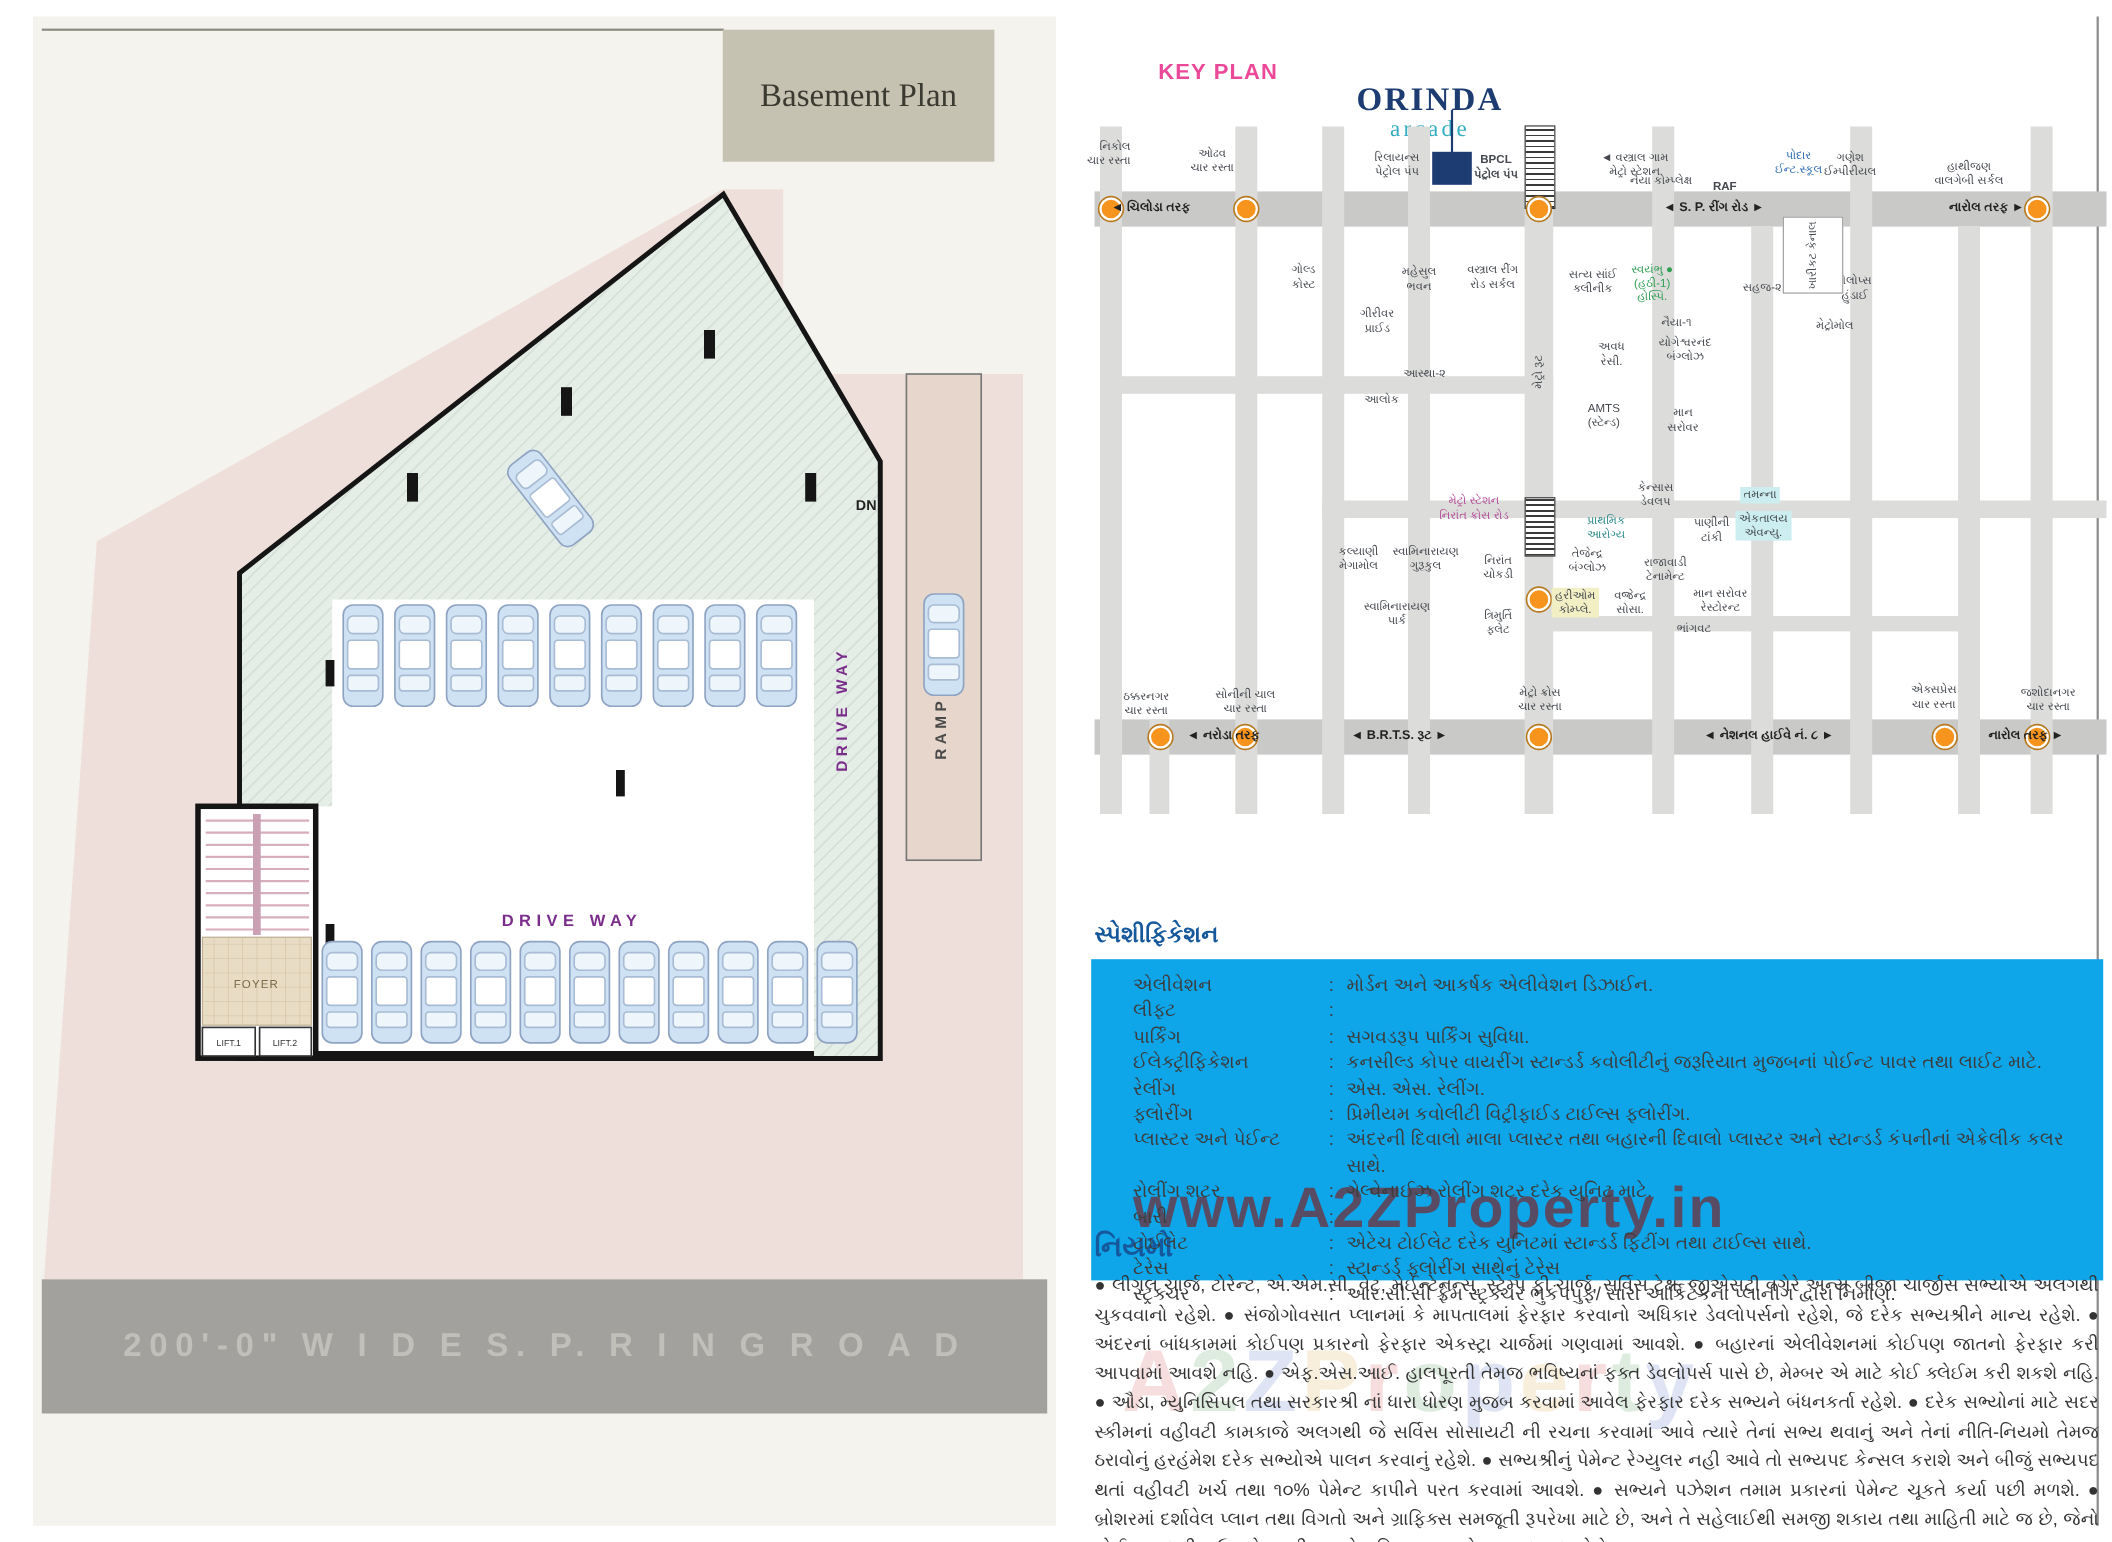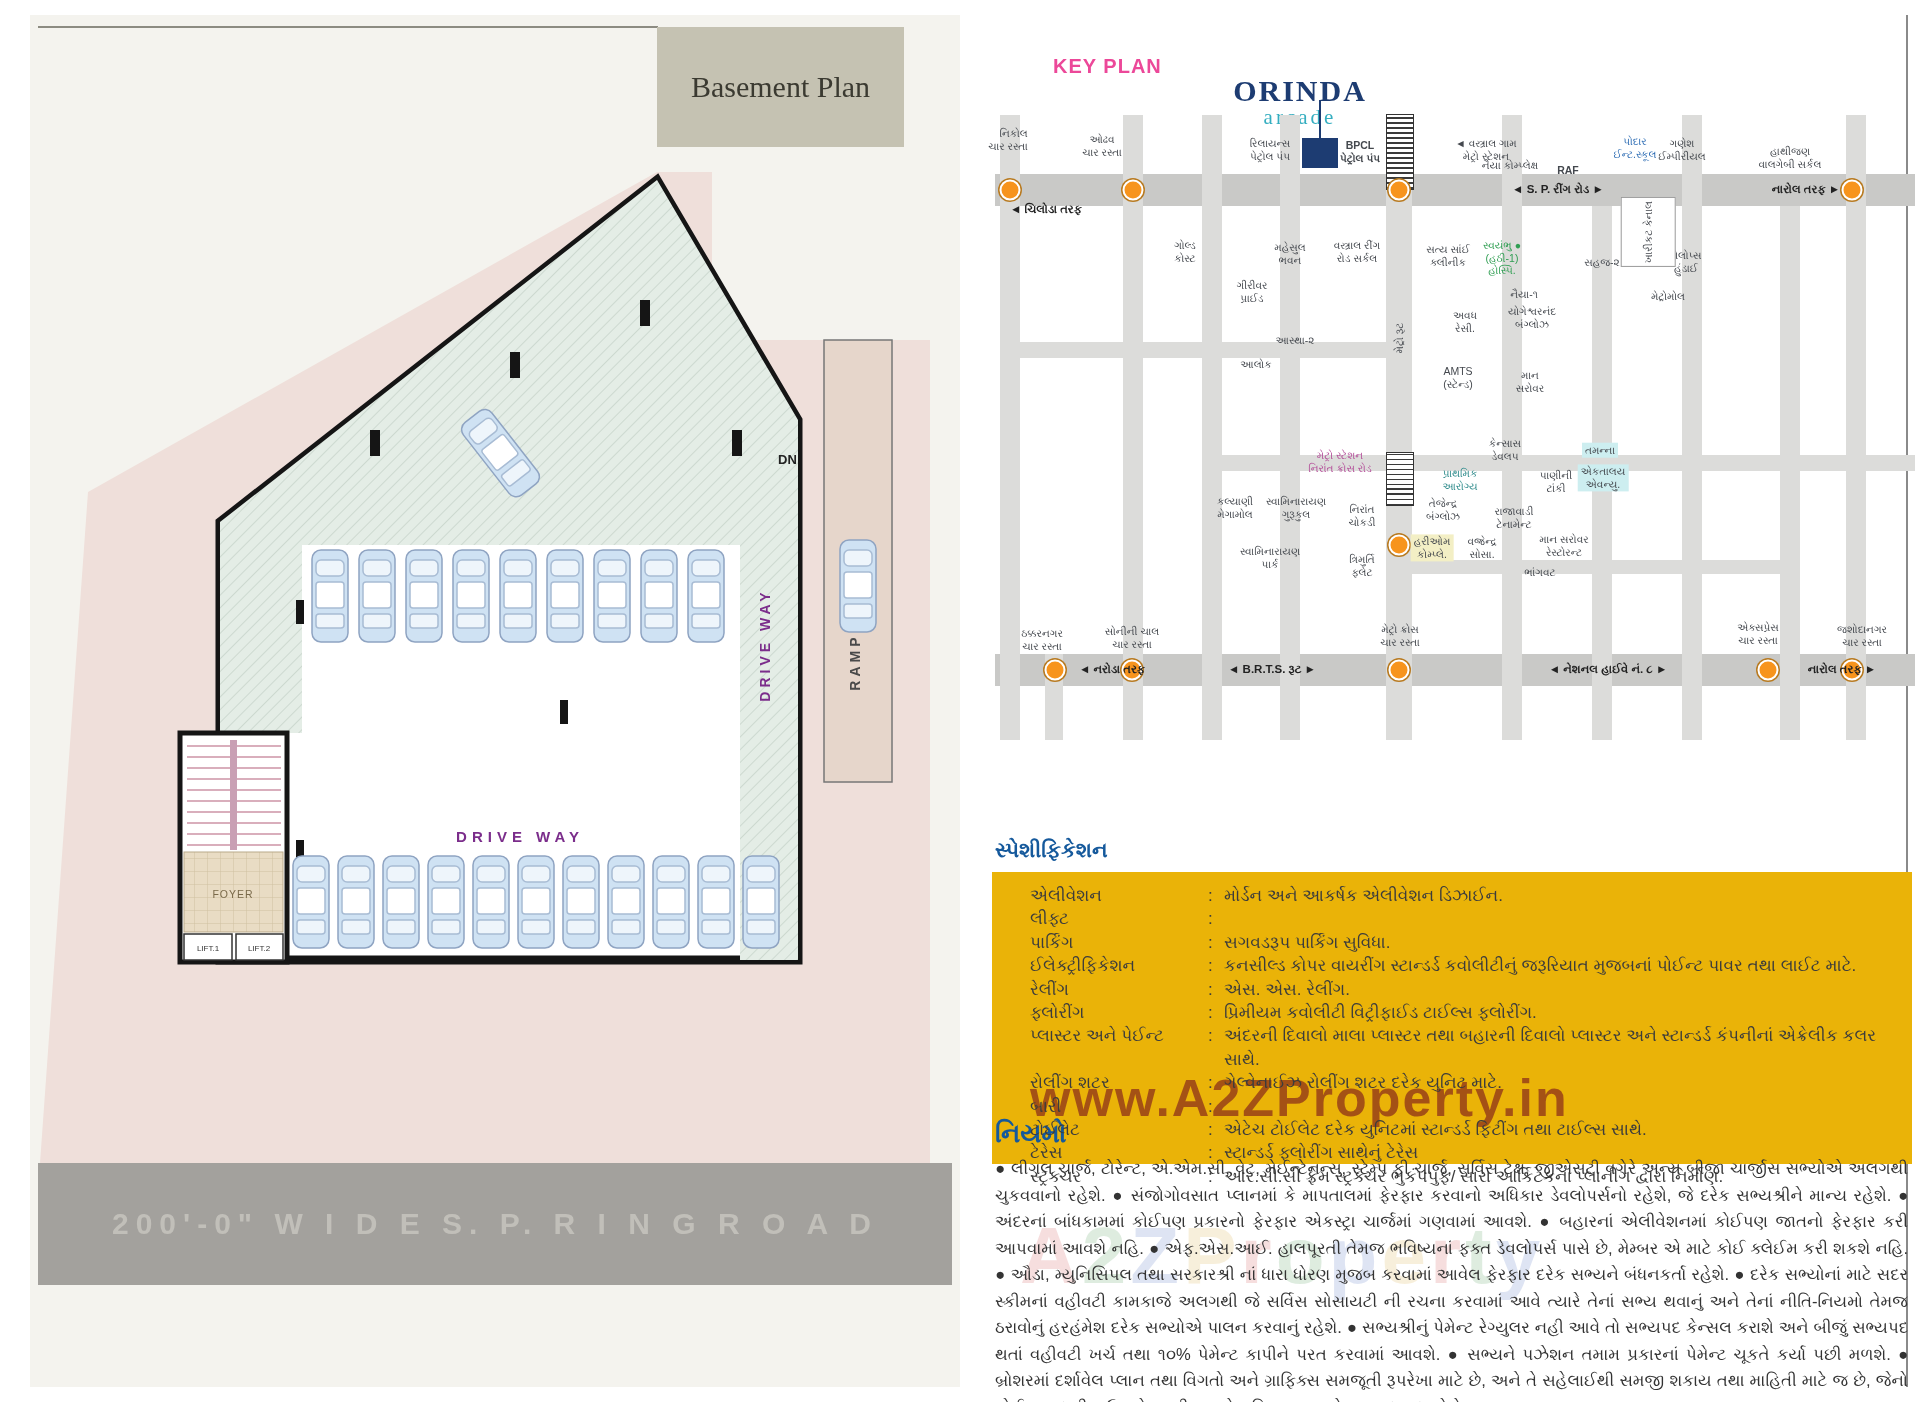--- a/index.html
+++ b/index.html
@@ -36,21 +36,21 @@
   .node{position:absolute;width:17px;height:17px;border-radius:50%;background:#f7941d;
         border:2px solid #fff;box-shadow:0 0 0 1.5px #b87a20;transform:translate(-50%,-50%);}
   .map-label{position:absolute;transform:translate(-50%,-50%);white-space:pre-line;text-align:center;
              font-size:10.5px;line-height:1.2;color:#44484e;}
   .map-label.road-lbl{font-size:11.5px;font-weight:bold;color:#222;white-space:nowrap;}
   .map-label.rot{transform:translate(-50%,-50%) rotate(-90deg);white-space:nowrap;}
   .map-label.boxed{background:#fff;border:1px solid #999;padding:20px 3px;}
 
   
   #spec-heading{left:995px;top:838px;font-size:21px;font-weight:bold;color:#15599c;}
-  #spec-panel{left:992px;top:872px;width:920px;height:292px;background:#eab308;}
+  #spec-panel{left:992px;top:872px;width:920px;height:292px;background:#0ea5e9;}
   #spec-rows{position:absolute;left:38px;top:12px;right:14px;z-index:2;}
   .spec-row{display:flex;font-size:17px;color:#3c3c3c;line-height:23.4px;}
   .spec-row .lbl{width:178px;flex:none;}
   .spec-row .colon{width:16px;flex:none;}
   .spec-row .val{flex:1;}
   #wm-spec{left:1030px;top:1068px;font-size:52px;font-weight:bold;color:#7f1d1d;opacity:.65;
            letter-spacing:2px;z-index:1;}
 
   
   #rules-heading{left:995px;top:1118px;font-size:26px;font-weight:bold;color:#15599c;}
@@ -331,21 +331,21 @@
     <div class="map-label" style="left: 1486px; top: 150px;">◄ વસ્ત્રાલ ગામ
 મેટ્રો સ્ટેશન</div>
     <div class="map-label" style="left: 1510px; top: 165px;">નૈયા કોમ્પ્લેક્ષ</div>
     <div class="map-label" style="left: 1568px; top: 170px; font-weight: bold;">RAF</div>
     <div class="map-label" style="left: 1635px; top: 148px; color: rgb(46, 109, 180);">પોદાર
 ઈન્ટ.સ્કૂલ</div>
     <div class="map-label" style="left: 1682px; top: 150px;">ગણેશ
 ઈમ્પીરીયલ</div>
     <div class="map-label" style="left: 1790px; top: 158px;">હાથીજણ
 વાલગેબી સર્કલ</div>
-    <div class="map-label road-lbl" style="left: 1046px; top: 190px; margin-top: 20px;">◄ ચિલોડા તરફ</div>
+    <div class="map-label road-lbl" style="left: 1046px; top: 190px;">◄ ચિલોડા તરફ</div>
     <div class="map-label road-lbl" style="left: 1558px; top: 190px;">◄ S. P. રીંગ રોડ ►</div>
     <div class="map-label road-lbl" style="left: 1806px; top: 190px;">નારોલ તરફ ►</div>
     <div class="map-label" style="left: 1185px; top: 252px;">ગોલ્ડ
 કોસ્ટ</div>
     <div class="map-label" style="left: 1290px; top: 254px;">મહેસુલ
 ભવન</div>
     <div class="map-label" style="left: 1252px; top: 292px;">ગીરીવર
 પ્રાઈડ</div>
     <div class="map-label" style="left: 1357px; top: 252px;">વસ્ત્રાલ રીંગ
 રોડ સર્કલ</div>

